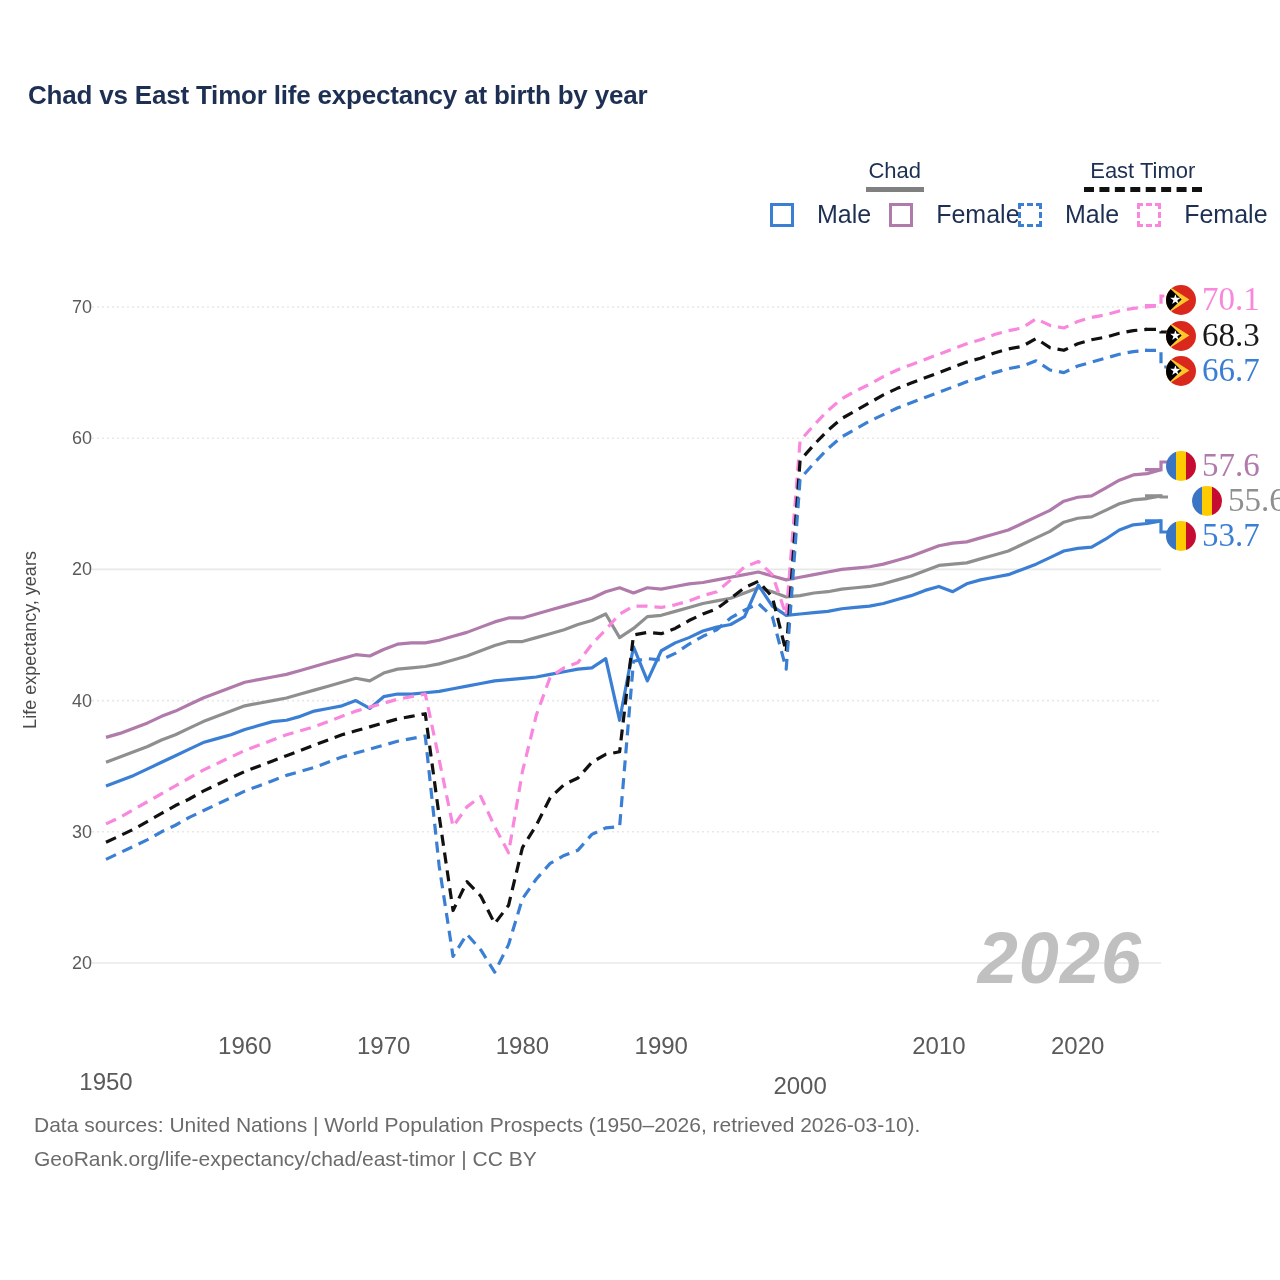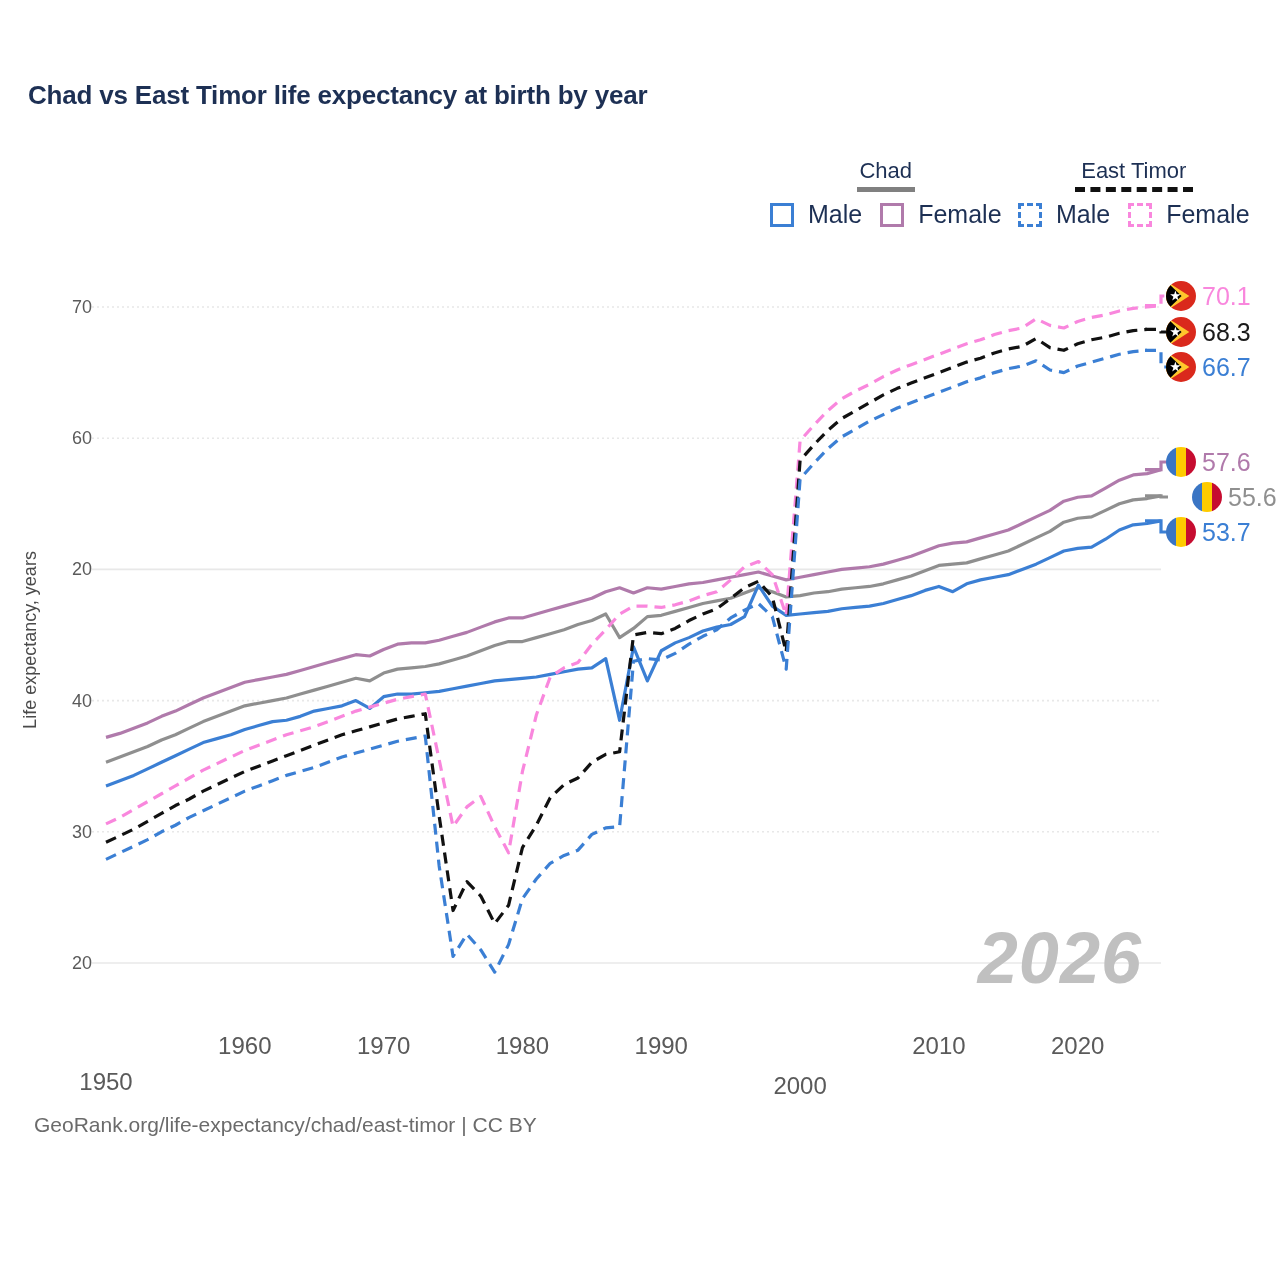--- a/index.html
+++ b/index.html
@@ -23,21 +23,21 @@
   .lg-group { position:absolute; top:0; }
   .lg-g-chad { left:10px; }
   .lg-g-et   { left:258px; }
   .lg-head {
     font-size:22px; color:#1d3054; text-align:center;
     padding-bottom:3px; white-space:nowrap;
   }
   .lg-rule { height:0; border-top:5px solid #808080; margin:0 auto 8px auto; width:58px; }
   .lg-rule.dashed { border-top:5px dashed #111111; width:118px; }
   .lg-items { display:flex; gap:18px; white-space:nowrap; }
-  .lg-item { display:flex; align-items:center; gap:14px; cursor:pointer; }
+  .lg-item { display:flex; align-items:center; gap:23px; cursor:pointer; }
   .lg-box { width:24px; height:24px; box-sizing:border-box; }
   .lg-box.solid-blue   { border:3px solid #3b7fd4; }
   .lg-box.solid-purple { border:3px solid #b07aab; }
   .lg-box.dash-blue    { border:3px dashed #3b7fd4; }
   .lg-box.dash-pink    { border:3px dashed #f987dd; }
   .lg-label { font-size:25px; color:#1d3054; }
 
   
   .plot { position:absolute; left:0; top:0; width:1280px; height:1280px; }
   .ylabel {
@@ -56,21 +56,21 @@
     transform:translateX(-50%); top:1032px; white-space:nowrap;
   }
   .watermark {
     position:absolute; right:138px; top:917px;
     font-size:72px; font-weight:bold; color:#c0c0c0; letter-spacing:1px;font-style:italic;
   }
 
   
   .endlab { position:absolute; display:flex; align-items:center; gap:6px; }
   .flag { width:30px; height:30px; border-radius:50%; overflow:hidden; position:relative; flex:0 0 auto; }
-  .flag-val { font-size:25px; white-space:nowrap; }
+  .flag-val { font-size:33px; white-space:nowrap;font-family:Liberation Serif, serif; }
 
   
   .flag-chad { background:linear-gradient(to right,#3a75c4 0 33.33%,#fecb00 33.33% 66.66%,#c60c30 66.66% 100%); }
   
   .flag-et { background:#da291c; }
   .flag-et .yl {
     position:absolute; left:0; top:0; width:100%; height:100%;
     background:#ffc72c;
     clip-path:polygon(0 0, 78% 50%, 0 100%);
   }
@@ -204,16 +204,17 @@
           <span class="flag-val" style="color: rgb(143, 143, 143);">55.6</span>
         </div>
         <div class="endlab" style="left: 1166px; top: 517px;">
           <div class="flag flag-chad"></div>
           <span class="flag-val" style="color: rgb(59, 127, 212);">53.7</span>
         </div>
       </div>
   </div>
 
   <div class="footer">
+    <div>Data sources: United Nations | World Population Prospects (1950–2026, retrieved 2026-03-10).</div>
     <div>GeoRank.org/life-expectancy/chad/east-timor | CC BY</div>
   </div>
 
 </div>
 
 </body></html>

